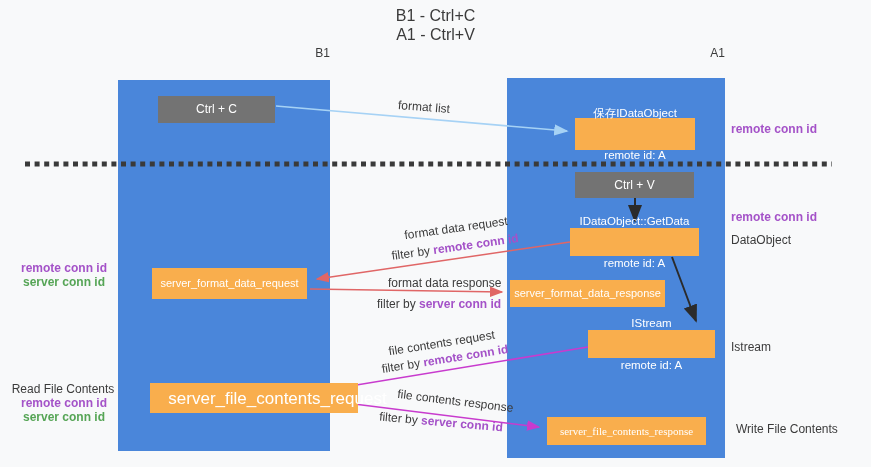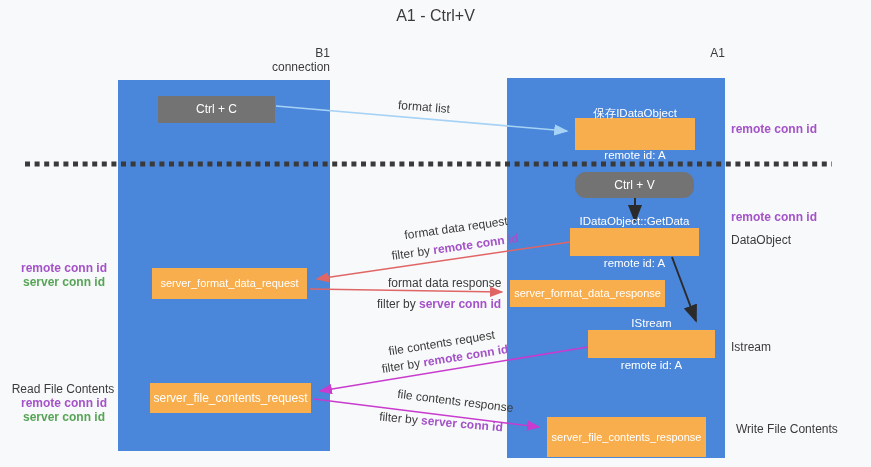--- a/index.html
+++ b/index.html
@@ -28,26 +28,26 @@
   .side-dark { color:#3b3b3b; }
   .side-block { text-align:center; font-size:12px; line-height:13.5px; }
   svg.overlay { position:absolute; left:0; top:0; pointer-events:none; }
 </style>
 </head>
 <body>
 
 <div id="canvas">
 
   <div id="title" class="abs">
+    <div>B1 - Ctrl+C</div>
     <div>A1 - Ctrl+V</div>
   </div>
 
   <div class="abs lane-header" style="left:118px; top:46px; width:212px;">
     <div>B1</div>
-    <div>connection</div>
   </div>
   <div class="abs lane-header" style="left:507px; top:46px; width:218px;">
     <div>A1</div>
   </div>
 
   <div class="abs lane" style="left:118px; top:80px; width:212px; height:371px;"></div>
   <div class="abs lane" style="left:507px; top:78px; width:218px; height:380px;"></div>
 
   <svg class="overlay" width="871" height="467">
     <defs>
@@ -84,21 +84,21 @@
 
   <div class="abs box green" style="left:158px; top:96px; width:117px; height:27px; font-size:12px;">
     <div>Ctrl + C</div>
   </div>
 
   <div class="abs box orange" style="left:575px; top:118px; width:120px; height:32px;">
     <div>保存IDataObject</div>
     <div>remote id: A</div>
   </div>
 
-  <div class="abs box green" style="left:575px; top:172px; width:119px; height:26px; font-size:12px;border-radius:11px;">
+  <div class="abs box green" style="left:575px; top:172px; width:119px; height:26px; font-size:12px;">
     <div>Ctrl + V</div>
   </div>
 
   <div class="abs box orange" style="left:570px; top:228px; width:129px; height:28px;">
     <div>IDataObject::GetData</div>
     <div>remote id: A</div>
   </div>
 
   <div class="abs box orange" style="left:510px; top:280px; width:155px; height:27px; font-size:11px;">
     <div>server_format_data_response</div>
@@ -106,25 +106,25 @@
 
   <div class="abs box orange" style="left:152px; top:268px; width:155px; height:31px; font-size:11px;">
     <div>server_format_data_request</div>
   </div>
 
   <div class="abs box orange" style="left:588px; top:330px; width:127px; height:28px;">
     <div>IStream</div>
     <div>remote id: A</div>
   </div>
 
-  <div class="abs box orange" style="left:150px; top:383px; width:161px; height:30px; font-size:12px;">
+  <div class="abs box orange" style="left:150px; top:383px; width:161px; height:30px; font-size:17px;padding-left:47px;">
     <div>server_file_contents_request</div>
   </div>
 
-  <div class="abs box orange" style="left:547px; top:417px; width:159px; height:40px; font-size:11px;">
+  <div class="abs box orange" style="left:547px; top:417px; width:159px; height:28px; font-size:11px;font-family:Liberation Serif, serif;">
     <div>server_file_contents_response</div>
   </div>
 
   <div class="abs mid-label" style="left:398px; top:100px; transform:rotate(4.5deg);">format list</div>
 
   <div class="abs mid-label" style="left:404px; top:221px; transform:rotate(-8deg);">format data request</div>
   <div class="abs mid-label" style="left:391px; top:240px; transform:rotate(-8deg);">
     <span>filter by </span><span class="plabel">remote conn id</span>
   </div>
 

